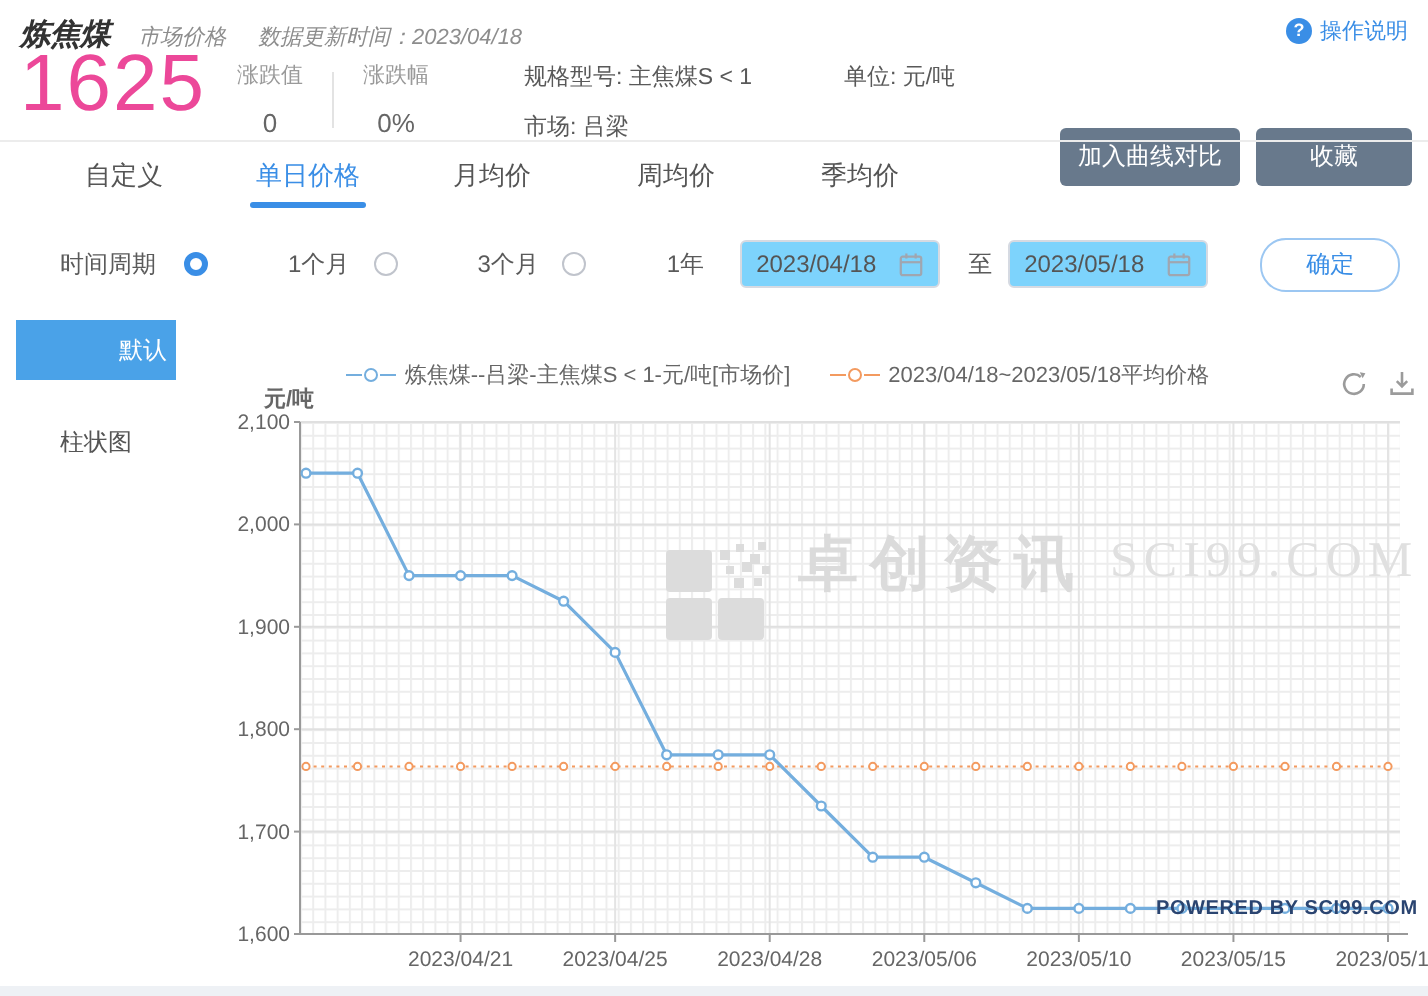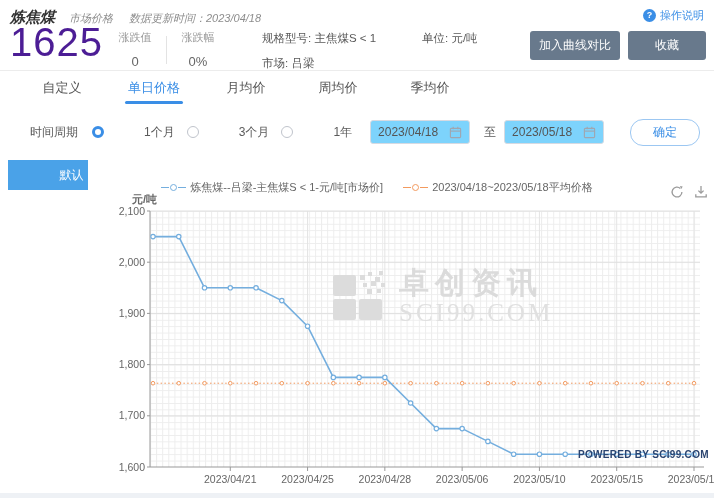--- a/index.html
+++ b/index.html
@@ -6,31 +6,31 @@
   #app{position:relative;width:714px;height:498px;background:#fff;overflow:hidden;}
 
   
   .hdr-row1{position:absolute;left:10px;top:8px;display:flex;align-items:baseline;font-style:italic;}
   .page-title{font-size:15px;font-weight:bold;color:#333;}
   .hdr-sub{font-size:11px;color:#8d8d8d;margin-left:14px;}
   .hdr-upd{font-size:11px;color:#8d8d8d;margin-left:16px;}
   .help{position:absolute;right:10px;top:8px;display:flex;align-items:center;font-size:11px;color:#3a8ee6;cursor:pointer;}
   .q-icon{display:inline-block;width:13px;height:13px;border-radius:50%;background:#3a8ee6;color:#fff;
           font-size:9px;font-weight:bold;text-align:center;line-height:13px;margin-right:4px;}
-  .big-price{position:absolute;left:10px;top:20px;font-size:40px;color:#4c1d95;letter-spacing:1px;}
+  .big-price{position:absolute;left:10px;top:20px;font-size:40px;color:#ec4899;letter-spacing:1px;}
   .chg{position:absolute;left:112px;top:30px;display:flex;align-items:center;}
   .chg-col{width:46px;text-align:center;}
   .chg-label{font-size:11px;color:#9a9a9a;}
   .chg-value{font-size:13px;color:#666;margin-top:9px;}
   .chg-div{width:1px;height:28px;background:#e3e3e3;margin:0 8px;}
   .spec{position:absolute;left:262px;top:31px;display:grid;grid-template-columns:160px auto;row-gap:10px;
         font-size:11.5px;color:#595959;}
   .hdr-btns{position:absolute;right:8px;top:31px;display:flex;gap:8px;}
   .gray-btn{background:#68798c;color:#fff;border:none;border-radius:3px;font-size:12px;
-            font-family:"Liberation Sans",sans-serif;padding:6px 0;cursor:pointer;}
+            font-family:"Liberation Sans",sans-serif;padding:6px 0;cursor:pointer;margin-top:33px;}
   .btn-compare{width:90px;}
   .btn-fav{width:78px;}
 
   
   #tabbar{position:absolute;left:0;top:70px;width:714px;height:34px;border-top:1px solid #ececec;
           display:flex;padding-left:16px;box-sizing:border-box;}
   .tab{width:92px;text-align:center;line-height:33px;font-size:13px;color:#555;cursor:pointer;position:relative;}
   .tab.active{color:#3a8ee6;}
   .tab.active::after{content:'';position:absolute;left:50%;transform:translateX(-50%);bottom:0;
                      width:58px;height:3px;background:#3a8ee6;border-radius:2px;}
@@ -50,34 +50,34 @@
   .confirm-btn{margin-left:26px;background:#fff;border:1px solid #9cc7f2;color:#3a8ee6;border-radius:13px;
                font-size:12px;font-family:"Liberation Sans",sans-serif;padding:4px 22px;cursor:pointer;}
 
   
   #sidebar{position:absolute;left:8px;top:160px;width:80px;}
   .side-item{height:30px;line-height:30px;text-align:center;font-size:12px;color:#555;
              margin-bottom:16px;cursor:pointer;}
   .side-item.active{background:#4aa2e8;color:#fff;padding-left:47px;}
 
   
-  #legend{position:absolute;left:112px;top:180px;width:530px;display:flex;justify-content:center;
+  #legend{position:absolute;left:124px;top:180px;width:530px;display:flex;justify-content:center;
           align-items:center;gap:20px;font-size:11px;color:#666;}
   .legend-item{display:flex;align-items:center;gap:4px;cursor:pointer;}
   .lm-line{width:8px;height:0;border-top:1px solid;}
   .lm-dot{width:7px;height:7px;box-sizing:border-box;border:1.5px solid;border-radius:50%;background:#fff;margin:0 1px;}
   #chart-icons{position:absolute;left:670px;top:185px;display:flex;gap:10px;}
   #chart-icons svg{cursor:pointer;}
   .unit-label{position:absolute;left:132px;top:192px;font-size:11px;color:#666;font-weight:bold;}
   #chart-svg{position:absolute;left:130px;top:200px;overflow:visible;
              font-family:"Liberation Sans",sans-serif;}
 
   
   #wm-center{position:absolute;left:333px;top:267px;display:flex;gap:10px;pointer-events:none;}
-  .wm-texts{display:flex;flex-direction:column;}
+  .wm-texts{display:flex;flex-direction:row;gap:12px;}
   .wm-cn{font-size:30px;font-weight:bold;color:#dbdbdb;letter-spacing:6px;line-height:32px;}
   .wm-en{font-family:"Liberation Serif",serif;font-size:25px;color:#e0e0e0;letter-spacing:3px;line-height:27px;}
   #wm-corner{position:absolute;left:578px;top:449px;font-size:10px;font-weight:bold;color:#2a4470;
              letter-spacing:0.3px;pointer-events:none;}
   #bottom-strip{position:absolute;left:0;bottom:0;width:714px;height:5px;background:#eef1f5;}
 </style>
 </head>
 <body>
 
 <div id="app">
@@ -155,20 +155,21 @@
         <line x1="1.5" y1="5.5" x2="12.5" y2="5.5" stroke="#a0a6b0" stroke-width="1.2"></line>
         <line x1="4.5" y1="0.8" x2="4.5" y2="3.5" stroke="#a0a6b0" stroke-width="1.2"></line>
         <line x1="9.5" y1="0.8" x2="9.5" y2="3.5" stroke="#a0a6b0" stroke-width="1.2"></line>
       </svg>
     </div>
     <button class="confirm-btn">确定</button>
   </div>
 
   <div id="sidebar">
       <div class="side-item active">默认视图</div>
+      <div class="side-item">柱状图</div>
     </div>
 
   <div id="legend">
       <span class="legend-item">
         <span style="display: inline-flex; align-items: center;">
           <span class="lm-line" style="border-top-color: rgb(116, 174, 222);"></span>
           <span class="lm-dot" style="border-color: rgb(116, 174, 222);"></span>
           <span class="lm-line" style="border-top-color: rgb(116, 174, 222);"></span>
         </span>
         <span>炼焦煤--吕梁-主焦煤S &lt; 1-元/吨[市场价]</span>

